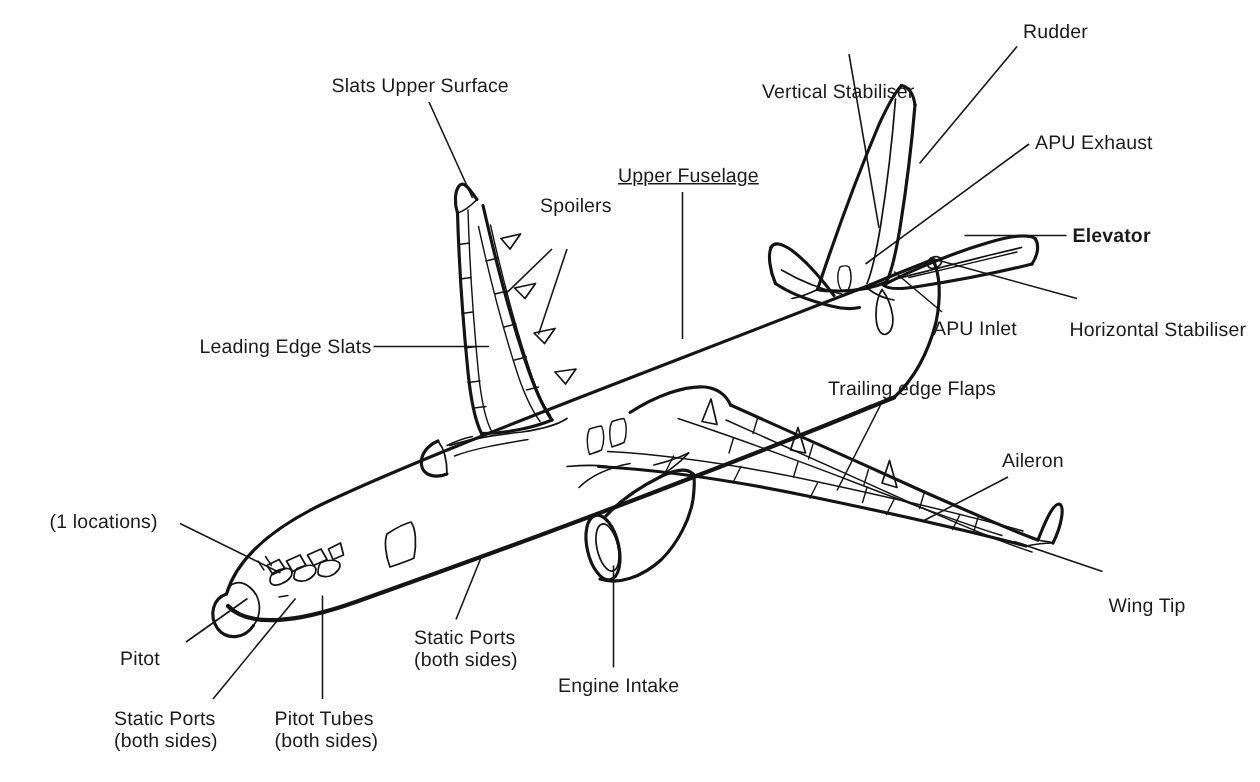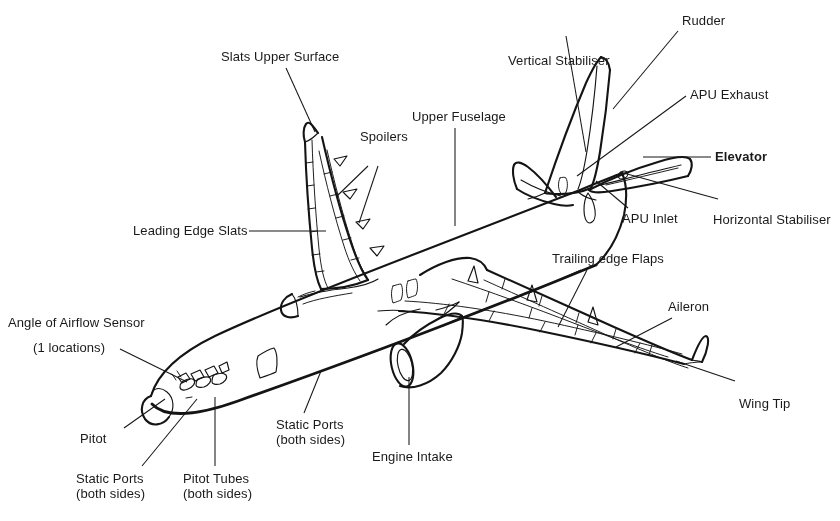--- a/index.html
+++ b/index.html
@@ -230,31 +230,30 @@
       <line class="leader" x1="142" y1="466" x2="197" y2="399"></line>
       <line class="leader" x1="215" y1="466" x2="215" y2="397"></line>
       <line class="leader" x1="304" y1="413" x2="321" y2="371"></line>
       <line class="leader" x1="409" y1="445" x2="409" y2="377"></line>
     </g>
   </svg>
 
   <div class="label" style="left:221px; top:49px;">Slats Upper Surface</div>
   <div class="label" style="left:360px; top:129px;text-align:right;">Spoilers</div>
   <div class="label" style="left:133px; top:223px;">Leading Edge Slats</div>
-  <div class="label" style="left:412px; top:109px;">Upper Fuselage</div>
+  <div class="label" style="left:412px; top:109px;text-decoration:underline;">Upper Fuselage</div>
   <div class="label" style="left:508px; top:17px;margin-top:36px;">Vertical Stabiliser</div>
   <div class="label" style="left:682px; top:13px;">Rudder</div>
   <div class="label" style="left:690px; top:87px;">APU Exhaust</div>
   <div class="label" style="left:715px; top:149px;font-weight:bold;">Elevator</div>
   <div class="label" style="left:713px; top:212px;">Horizontal Stabiliser</div>
   <div class="label" style="left:622px; top:211px;">APU Inlet</div>
   <div class="label" style="left:552px; top:251px;">Trailing edge Flaps</div>
   <div class="label" style="left:668px; top:299px;">Aileron</div>
   <div class="label" style="left:739px; top:373px;margin-top:23px;">Wing Tip</div>
-  <div class="label" style="left:8px;   top:315px;">Angle of Airflow Sensor</div>
   <div class="label" style="left:33px;  top:340px;">(1 locations)</div>
   <div class="label" style="left:80px;  top:431px;">Pitot</div>
   <div class="label two-line" style="left:76px;  top:471px;">Static Ports
 (both sides)</div>
   <div class="label two-line" style="left:183px; top:471px;">Pitot Tubes
 (both sides)</div>
   <div class="label two-line" style="left:276px; top:417px;">Static Ports
 (both sides)</div>
   <div class="label" style="left:372px; top:449px;">Engine Intake</div>
 

